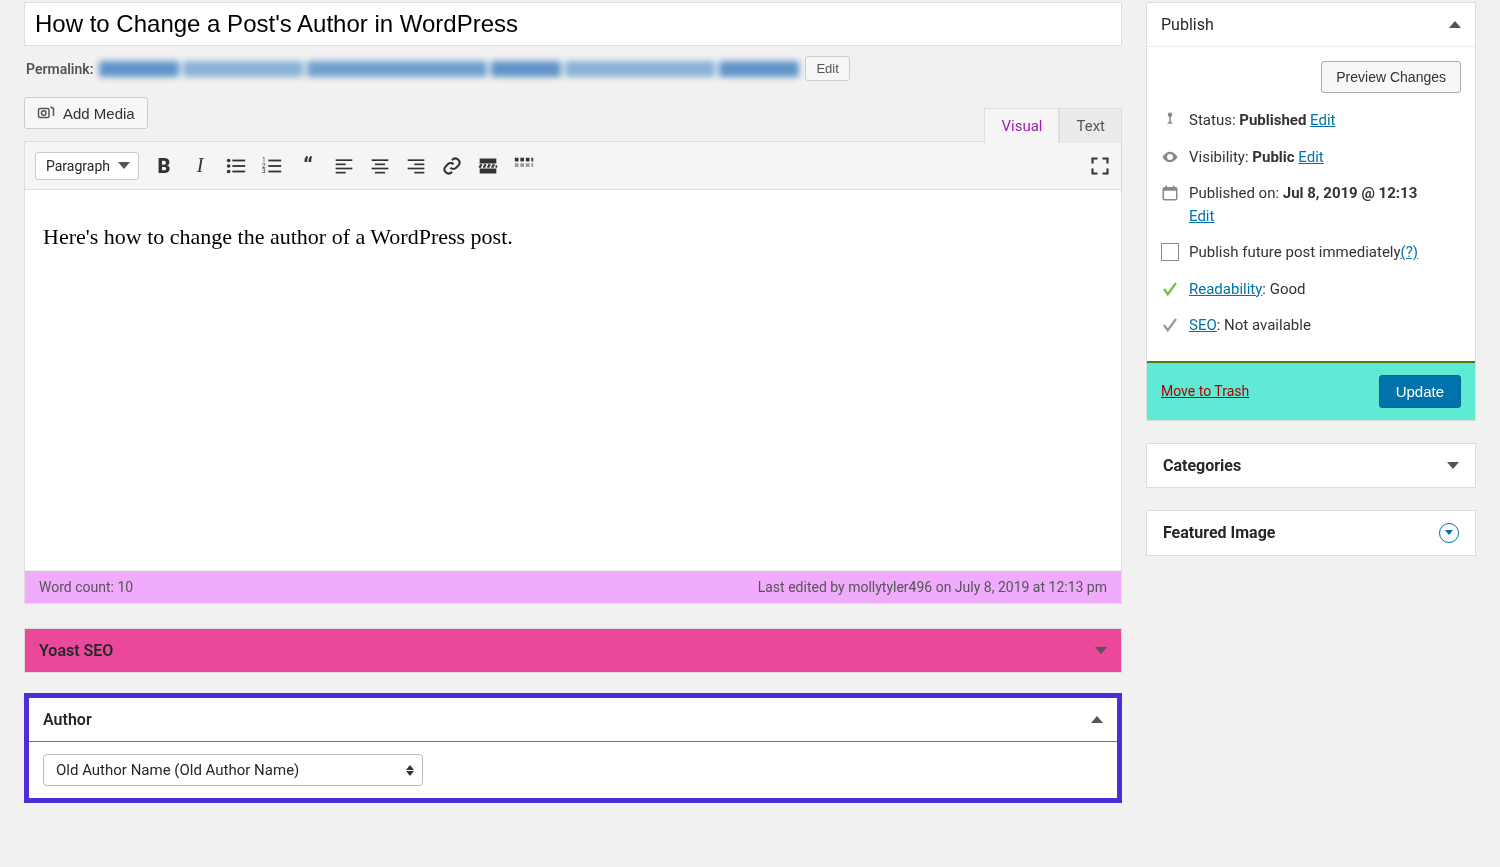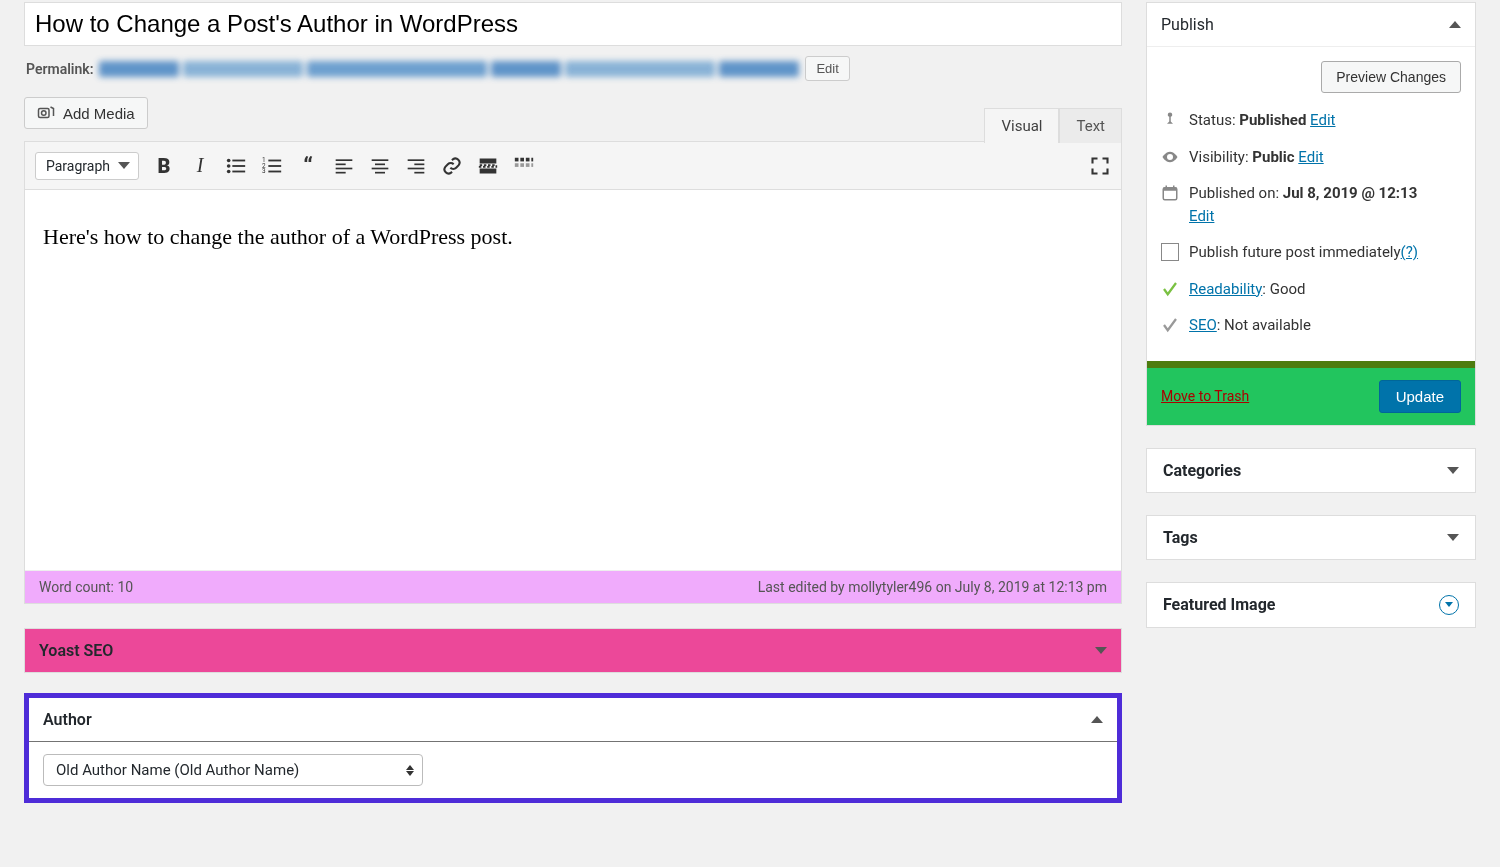--- a/index.html
+++ b/index.html
@@ -61,21 +61,21 @@
     border: 1px solid #ddd; background:#fff;
   }
   .tabs-row {
     display:flex; justify-content:flex-end; gap:0; margin-bottom:-1px;
     position: relative; top:1px;
   }
   .ed-tab {
     padding: 8px 16px; border:1px solid #ddd; border-bottom:none;
     background:#ebebeb; color:#555; font-size:15px; cursor:pointer;
   }
-  .ed-tab.active { background:#f5f5f5; color:#404040; border-color:#ddd; }
+  .ed-tab.active { background:#f5f5f5; color:#a21caf; border-color:#ddd; }
   .toolbar {
     background:#f5f5f5; border-bottom:1px solid #ddd;
     display:flex; align-items:center; gap:14px;
     padding: 6px 10px; height: 48px;
   }
   .format-select {
     background:#fff; border:1px solid #ccc; border-radius:3px;
     padding: 5px 28px 5px 10px; font-size:14px; position:relative;
     display:flex; align-items:center;
   }
@@ -138,21 +138,21 @@
   }
   .pub-icon { width:18px; height:18px; flex-shrink:0; margin-top:2px; color:#888; }
   .pub-row .bold { font-weight:700; }
   .link { color:#0073aa; text-decoration:underline; cursor:pointer; }
   .link-red { color:#a00; text-decoration:underline; cursor:pointer; }
   .checkbox {
     width:18px; height:18px; border:1px solid #888; display:inline-block;
     flex-shrink:0; margin-top:2px;
   }
   .panel-footer {
-    border-top:7px solid #4d7c0f; background:#22c55e;
+    border-top:2px solid #4d7c0f; background:#5eead4;
     display:flex; justify-content:space-between; align-items:center;
     padding: 12px 14px;
   }
   .btn-primary {
     background:#0073aa; border:1px solid #006799; color:#fff;
     border-radius:3px; padding:7px 16px; font-size:15px; cursor:pointer;
   }
   .collapse-panel {
     background:#fff; border:1px solid #ddd; margin-bottom:22px;
     display:flex; justify-content:space-between; align-items:center;
@@ -393,23 +393,19 @@
         <span class="link-red">Move to Trash</span>
         <button class="btn-primary">Update</button>
       </div>
     </div>
 
     <div class="collapse-panel">
       <span>Categories</span>
       <span class="tri-down"></span>
     </div>
     <div class="collapse-panel">
-      <span>Tags</span>
-      <span class="tri-down"></span>
-    </div>
-    <div class="collapse-panel">
       <span>Featured Image</span>
       <span class="circle-down">
           <span class="tri-down"></span>
         </span>
     </div>
   </div>
 </div>
 
 </body></html>

